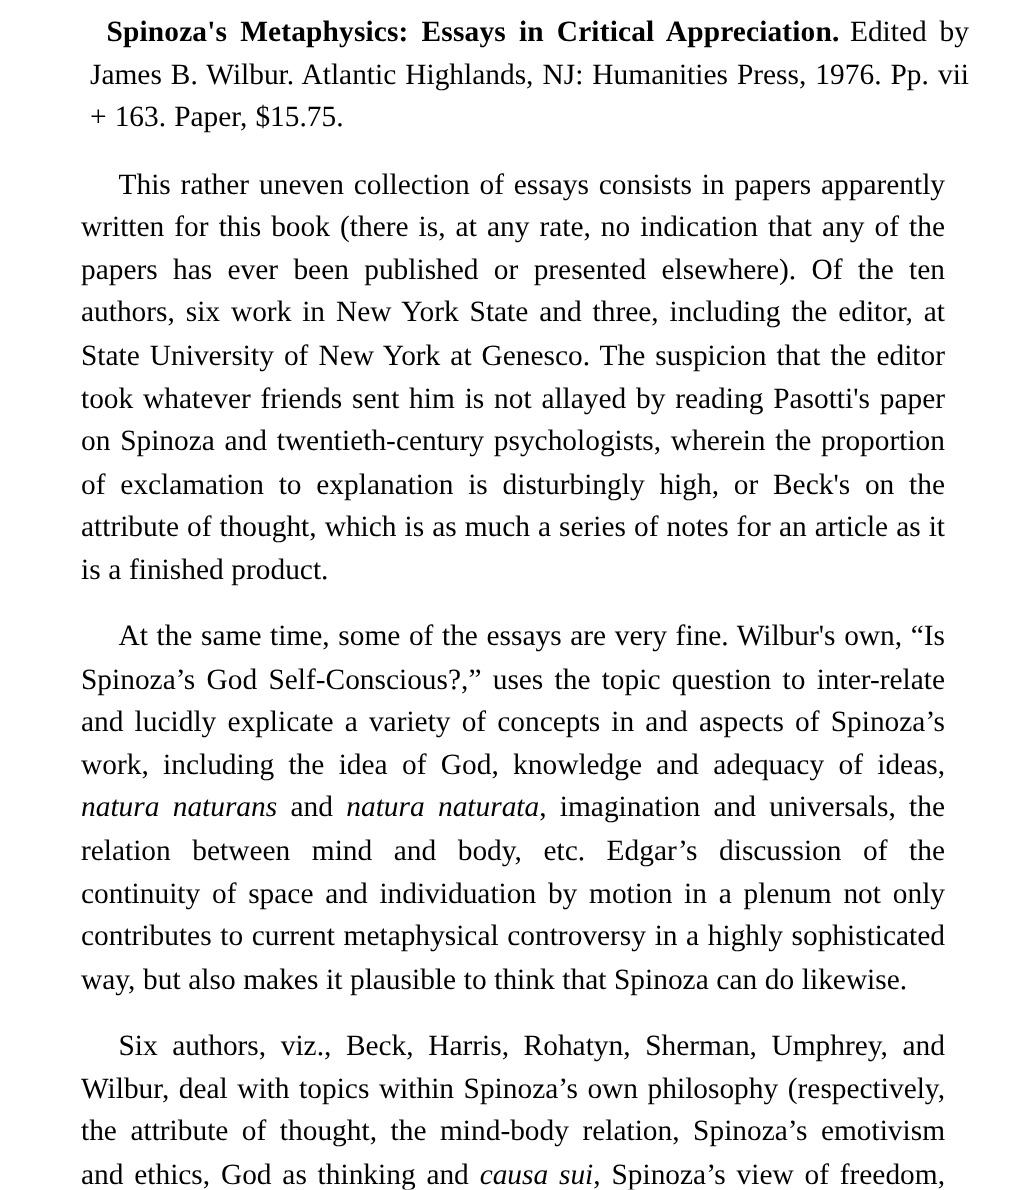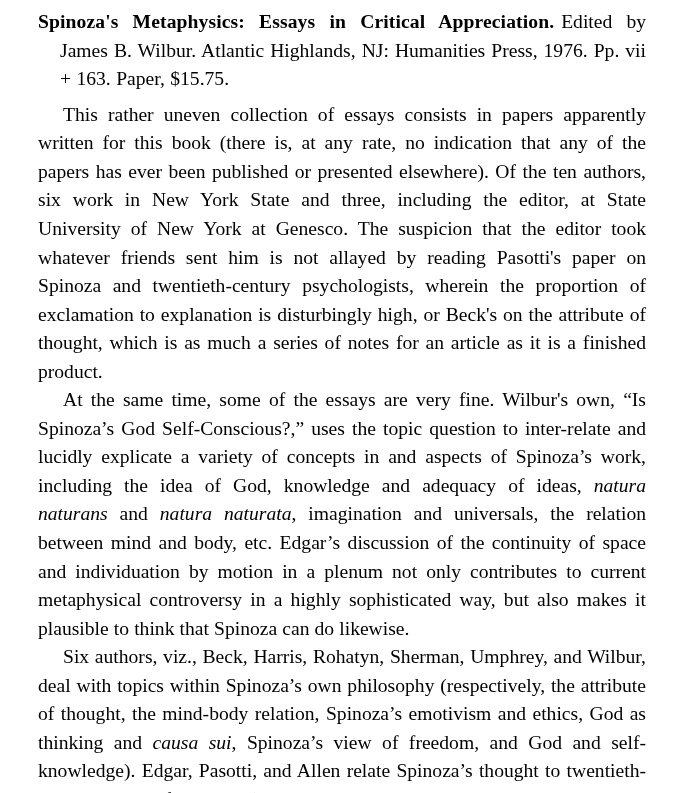--- a/index.html
+++ b/index.html
@@ -36,33 +36,34 @@
     text-align: justify;
     text-align-last: left;
     padding-left: 22px;
     text-indent: -22px;
     margin: 0 0 7px 0;
     word-spacing: 0.5px;
   }
   .citation .bold-title {
     font-weight: bold;
     letter-spacing: 0.1px;
+    margin-left: 33px;
   }
   .gap {
     display: inline-block;
     width: 7px;
   }
 
   
   p.body {
     font-size: 19.6px;
     line-height: 28.55px;
     text-align: justify;
     text-align-last: left;
-    margin: 0;
+    margin: 16px;
     text-indent: 25px;
     word-spacing: 0.2px;
   }
   .ital {
     font-style: italic;
   }
 </style>
 </head>
 <body>
 

